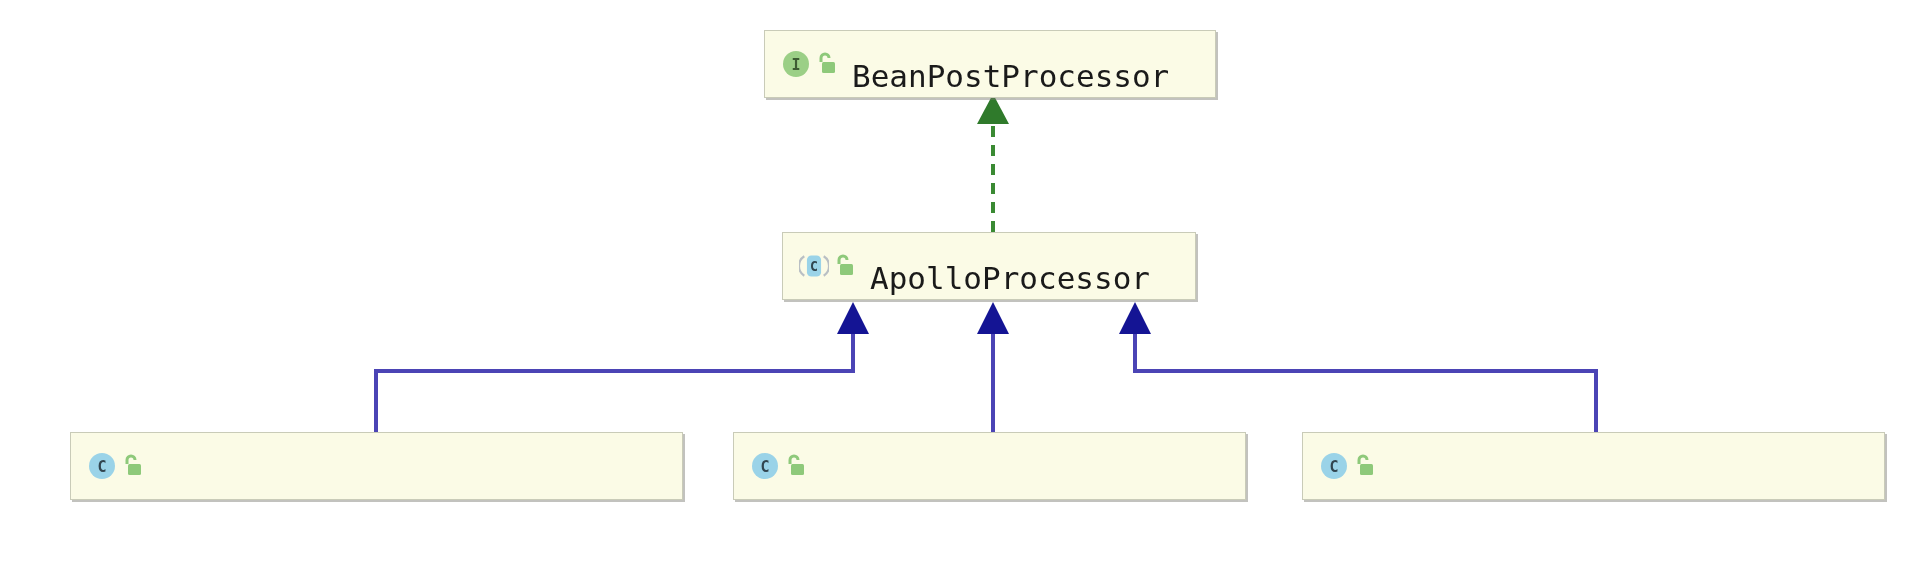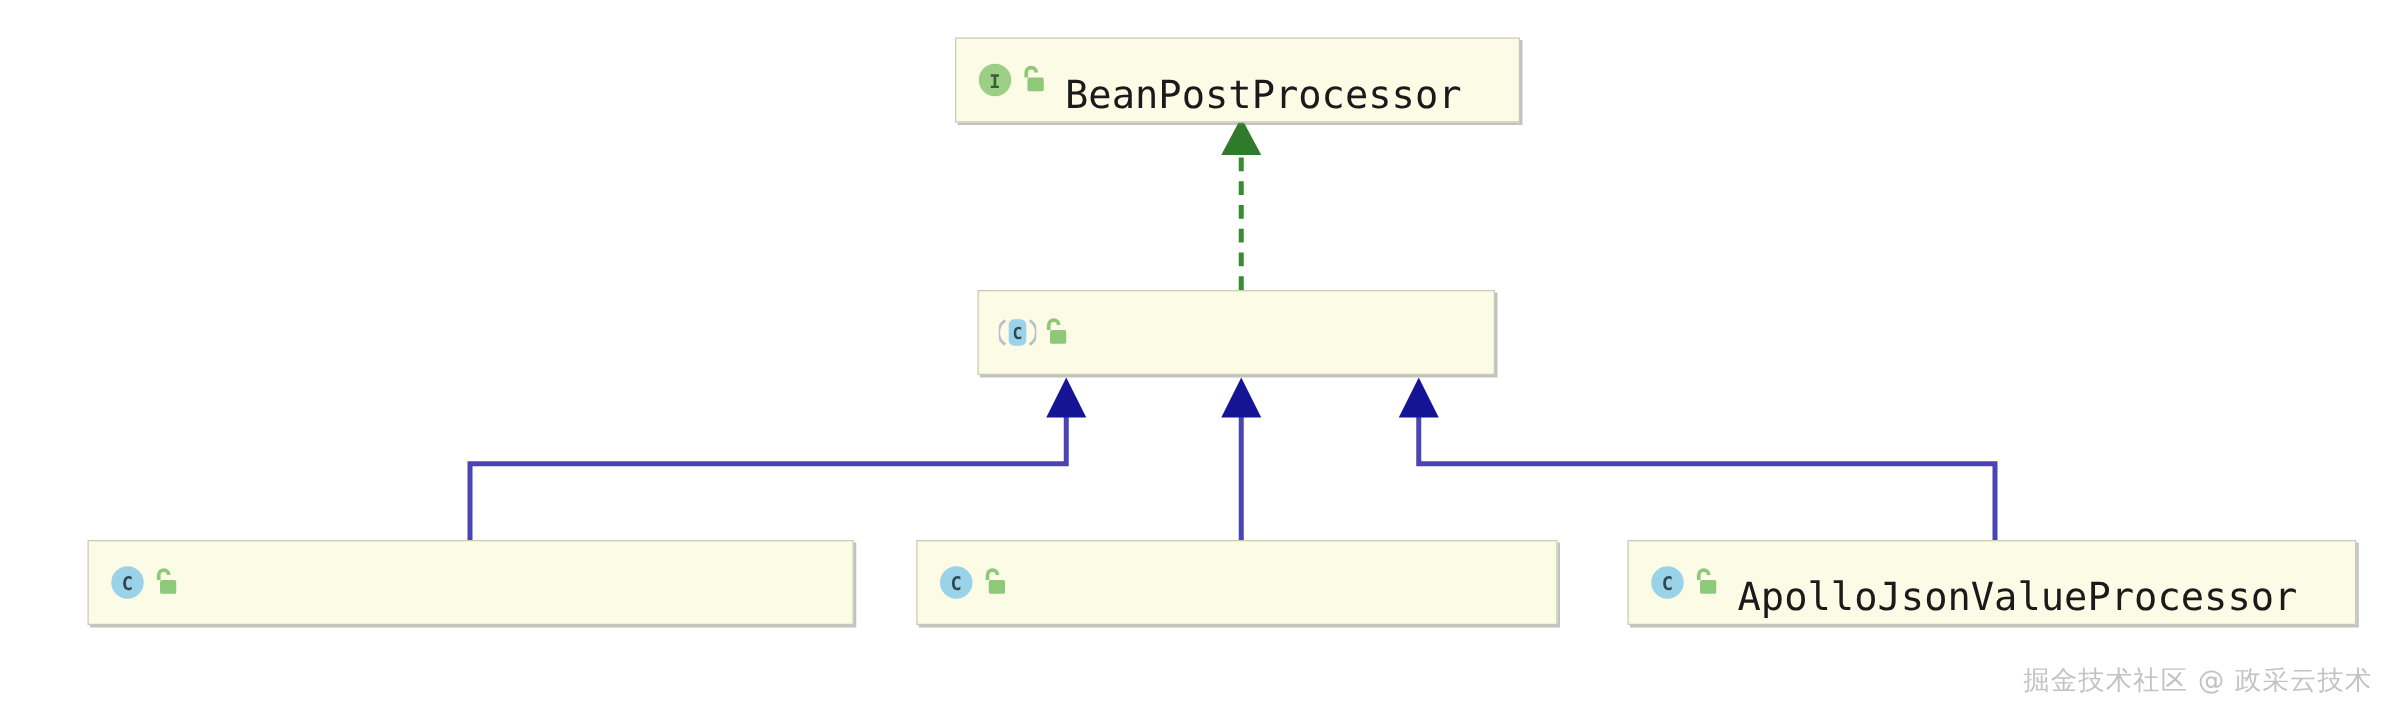--- a/index.html
+++ b/index.html
@@ -140,20 +140,21 @@
           <text x="17" y="21" text-anchor="middle" font-family="DejaVu Sans Mono, monospace" font-size="15" font-weight="bold" fill="#31454f">C</text>
         </svg>
       </span>
       <span class="lock-glyph">
         <svg width="22" height="26" viewBox="0 0 22 26">
           <path d="M5 11 L5 7 A4 4 0 0 1 13 7" fill="none" stroke="#8ec97a" stroke-width="3"></path>
           <rect x="6" y="11" width="13" height="11" rx="1.5" fill="#8ec97a"></rect>
         </svg>
       </span>
     </span>
+    <span class="node-label">ApolloProcessor</span>
   </div>
 
   <div class="uml-node" id="node-apollo-annotation-processor" style="left:70px; top:432px; width:613px;">
     <span class="node-icons">
       <span class="glyph">
         <svg width="30" height="30" viewBox="0 0 30 30">
           <circle cx="15" cy="15" r="13" fill="#9ad3e8"></circle>
           <text x="15" y="21" text-anchor="middle" font-family="DejaVu Sans Mono, monospace" font-size="15" font-weight="bold" fill="#31454f">C</text>
         </svg>
       </span>
@@ -191,18 +192,16 @@
           <text x="15" y="21" text-anchor="middle" font-family="DejaVu Sans Mono, monospace" font-size="15" font-weight="bold" fill="#31454f">C</text>
         </svg>
       </span>
       <span class="lock-glyph">
         <svg width="22" height="26" viewBox="0 0 22 26">
           <path d="M5 11 L5 7 A4 4 0 0 1 13 7" fill="none" stroke="#8ec97a" stroke-width="3"></path>
           <rect x="6" y="11" width="13" height="11" rx="1.5" fill="#8ec97a"></rect>
         </svg>
       </span>
     </span>
-    <span class="node-label">ApolloJsonValueProcessor</span>
-  </div>
-
-  <div class="watermark">掘金技术社区 @ 政采云技术</div>
+  </div>
+
 
 </div>
 
 </body></html>

